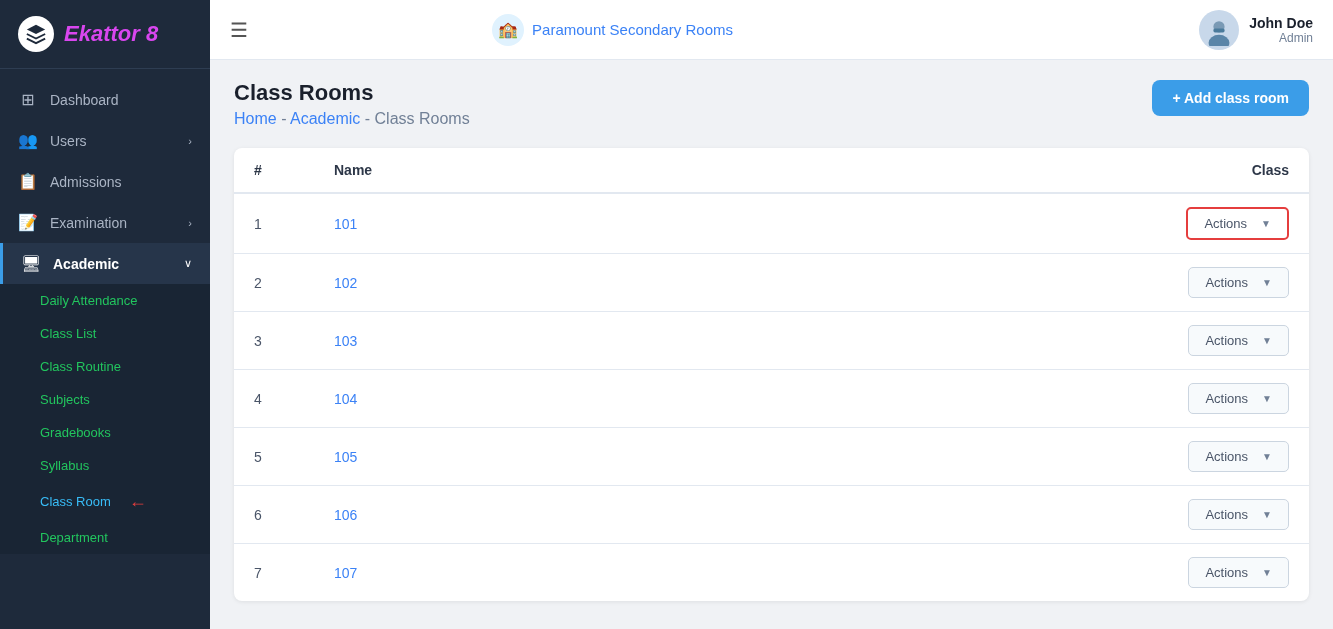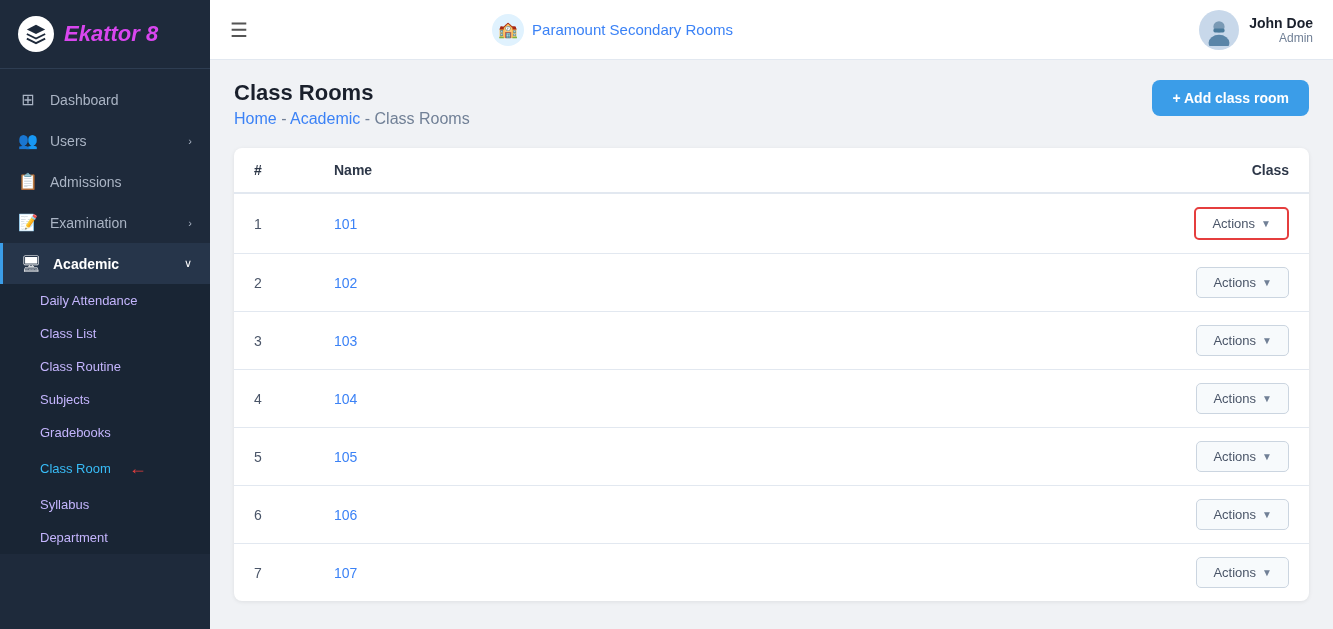--- a/index.html
+++ b/index.html
@@ -59,21 +59,21 @@
       border-left: 3px solid #3b9de8;
     }
 
     
     .sidebar-submenu {
       background: #192534;
     }
     .sidebar-submenu .sidebar-item {
       padding: 9px 18px 9px 40px;
       font-size: 13px;
-      color: #c4b5fd;
+      color: #22c55e;
     }
     .sidebar-submenu .sidebar-item.active-sub {
       color: #38bdf8;
     }
     .sidebar-submenu .sidebar-item .arrow-indicator {
       color: #e53e3e;
       font-size: 18px;
       margin-left: 6px;
     }
 
@@ -206,21 +206,21 @@
       color: #4a5568;
     }
     .td-num { color: #4a5568; }
     .td-name a { color: #3b82f6; text-decoration: none; }
     .td-action { text-align: right; }
 
     
     .action-btn {
       display: inline-flex;
       align-items: center;
-      gap: 6px;
+      gap: 14px;
       padding: 7px 16px;
       background: #f7fafc;
       border: 1px solid #cbd5e0;
       border-radius: 5px;
       font-size: 13px;
       color: #4a5568;
       cursor: pointer;
       font-weight: 500;
     }
     .action-btn.highlighted {
@@ -281,26 +281,26 @@
       </div>
       <div class="sidebar-item">
         <span>Class Routine</span>
       </div>
       <div class="sidebar-item">
         <span>Subjects</span>
       </div>
       <div class="sidebar-item">
         <span>Gradebooks</span>
       </div>
+      <div class="sidebar-item">
+        <span>Syllabus</span>
+      </div>
       <div class="sidebar-item active-sub">
         <span style="color:#38bdf8;">Class Room</span>
         <span class="arrow-indicator">←</span>
-      </div>
-      <div class="sidebar-item">
-        <span>Syllabus</span>
       </div>
       <div class="sidebar-item">
         <span>Department</span>
       </div>
     </div>
   </nav>
 </div>
 
 <div id="main">
   <div id="topbar">

